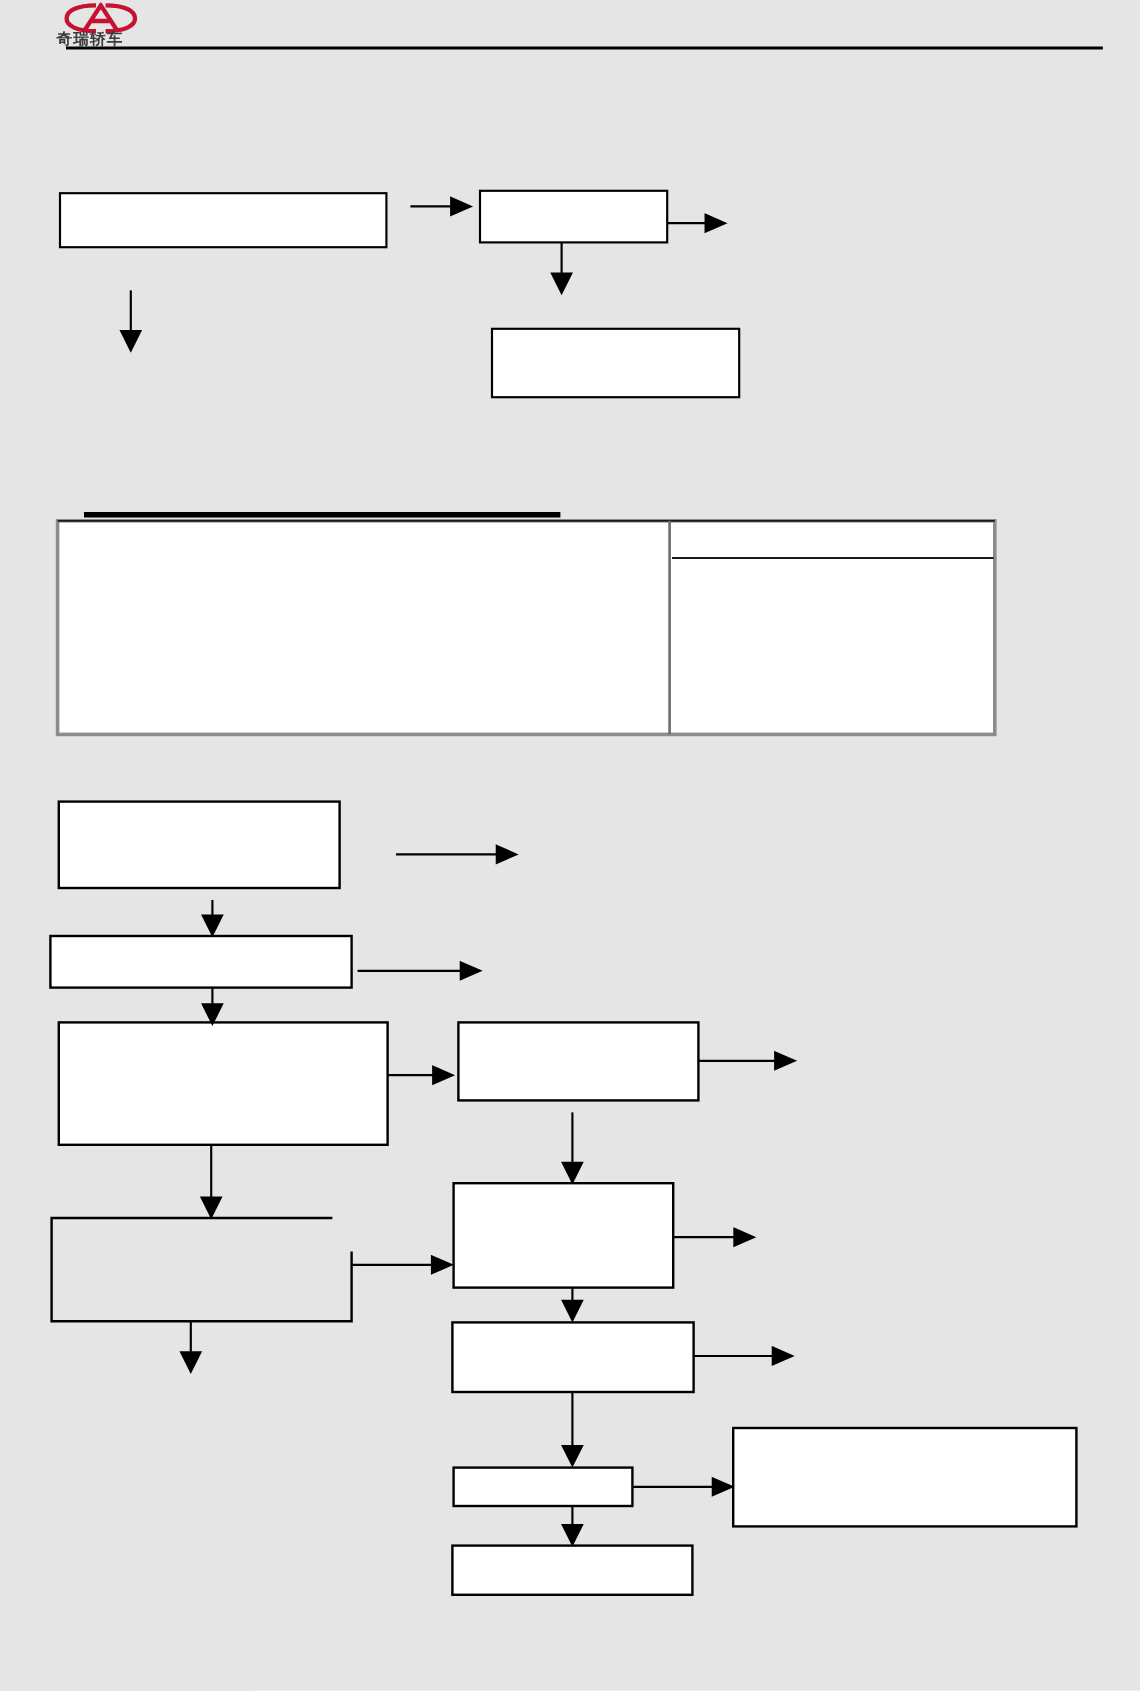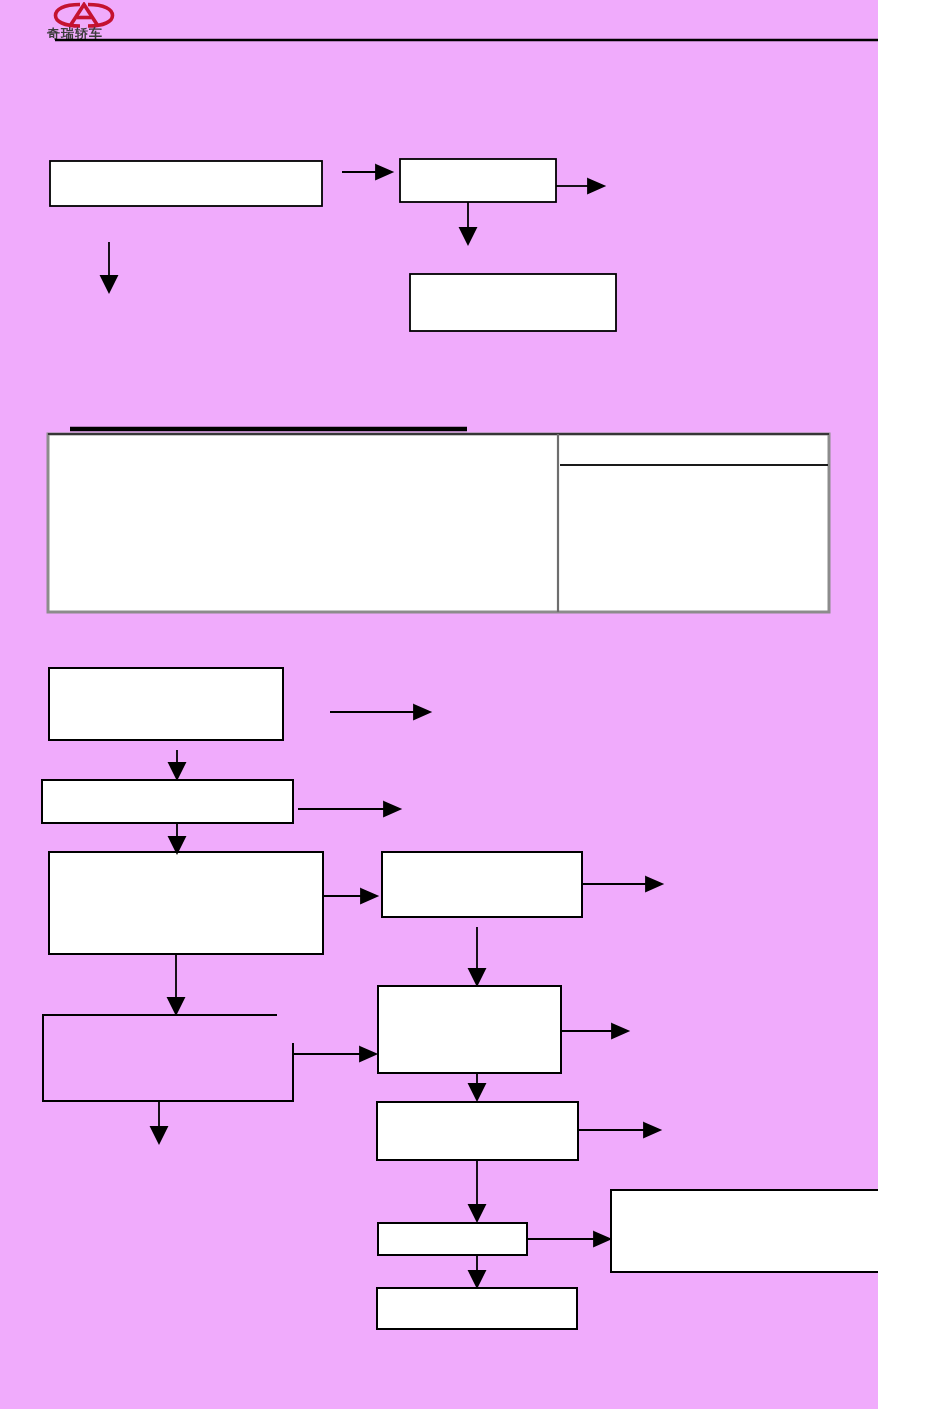--- a/index.html
+++ b/index.html
@@ -1,19 +1,19 @@
 <!DOCTYPE html>
 <html><head>
 <meta charset="utf-8">
 <style>
   html,body{margin:0;padding:0;background:#ffffff;}
   .page{
     position:relative;
-    width:878px;height:1409px;
-    background:#f0abfc;
+    width:950px;height:1409px;
+    background:#e5e5e5;
     overflow:hidden;
     font-family:"DejaVu Sans", sans-serif;
   }
   .logo-text{
     position:absolute;left:47px;top:27px;width:80px;
     font-size:13px;font-weight:bold;letter-spacing:1px;
     color:#3c3c3c;line-height:1;
     font-family:"DejaVu Sans", sans-serif;
     white-space:nowrap;
   }

